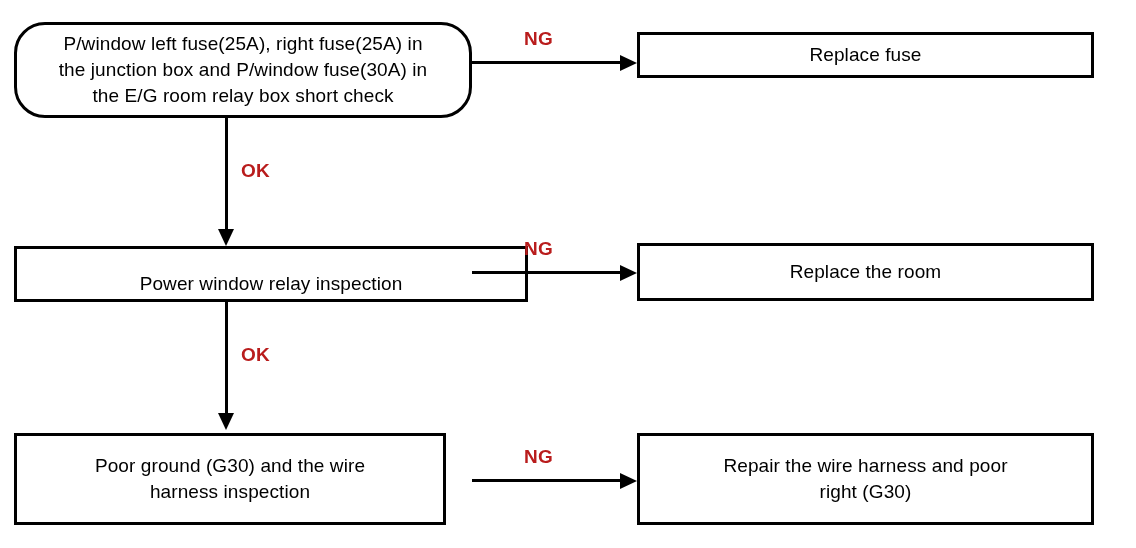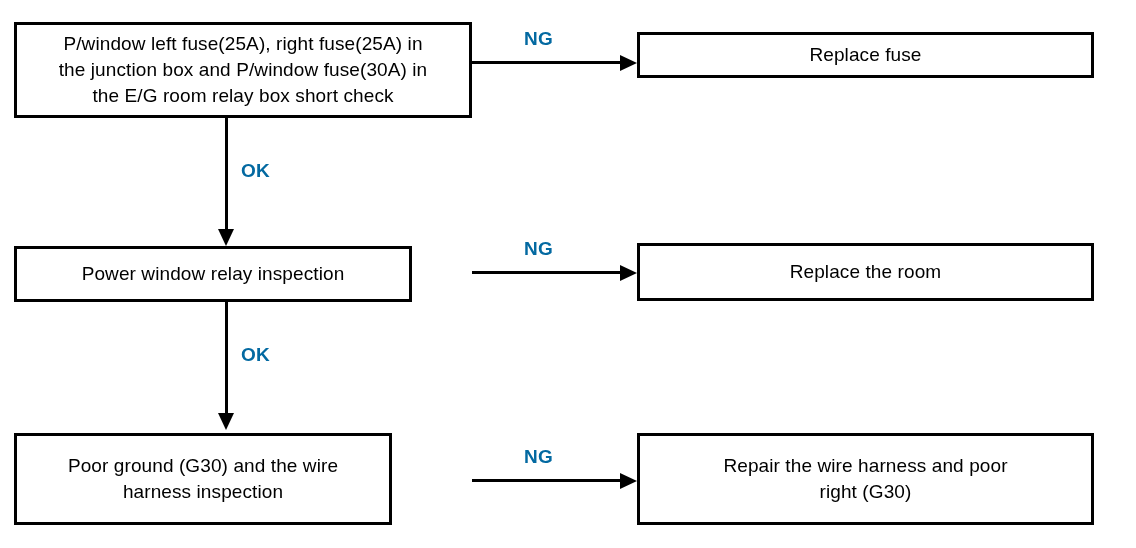--- a/index.html
+++ b/index.html
@@ -35,25 +35,25 @@
     line-height: 26px;
     letter-spacing: 0.1px;
     padding: 2px 8px;
   }
   .node .node-text {
     display: block;
     width: 100%;
     white-space: pre-line;
   }
 
-  .node-check-fuse   { left: 14px;  top: 22px;  width: 458px; height: 96px; }
+  .node-check-fuse   { left: 14px;  top: 22px;  width: 458px; height: 96px; border-radius: 31px; }
   .node-replace-fuse { left: 637px; top: 32px;  width: 457px; height: 46px; }
-  .node-check-relay  { left: 14px;  top: 246px; width: 398px; height: 56px; }
+  .node-check-relay  { left: 14px;  top: 246px; width: 514px; height: 56px; align-items: flex-end; }
   .node-replace-relay{ left: 637px; top: 243px; width: 457px; height: 58px; }
-  .node-check-ground { left: 14px;  top: 433px; width: 378px; height: 92px; }
+  .node-check-ground { left: 14px;  top: 433px; width: 432px; height: 92px; }
   .node-repair-ground{ left: 637px; top: 433px; width: 457px; height: 92px; }
 
   
   .conn-h {
     position: absolute;
     height: 3px;
     background: #000000;
   }
   .conn-v {
     position: absolute;
@@ -87,21 +87,21 @@
   .conn-ok1 { left: 225px; top: 118px; height: 116px; }
   .head-ok1 { left: 218px; top: 229px; }
   .conn-ok2 { left: 225px; top: 302px; height: 116px; }
   .head-ok2 { left: 218px; top: 413px; }
 
   
   .edge-label {
     position: absolute;
     font-weight: bold;
     font-size: 19px;
-    color: #0369a1;
+    color: #b91c1c;
     letter-spacing: 0.3px;
     white-space: nowrap;
   }
   .label-ng1 { left: 524px; top: 28px; }
   .label-ng2 { left: 524px; top: 238px; }
   .label-ng3 { left: 524px; top: 446px; }
   .label-ok1 { left: 241px; top: 160px; }
   .label-ok2 { left: 241px; top: 344px; }
 </style>
 </head>

